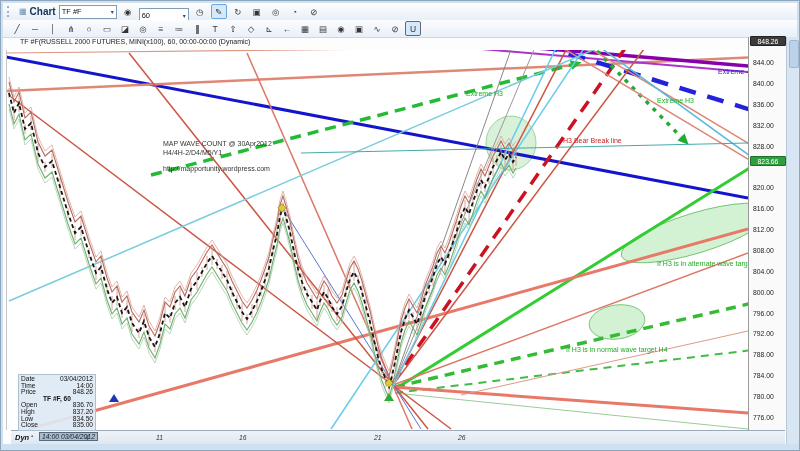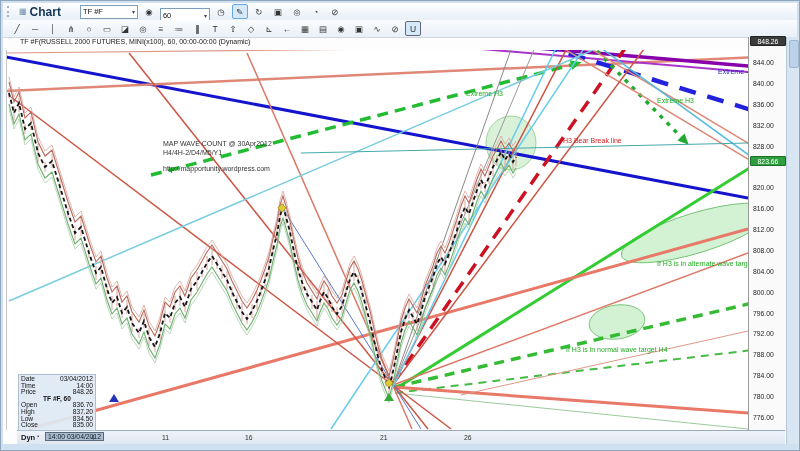--- a/index.html
+++ b/index.html
@@ -6,21 +6,21 @@
     font-family:"Liberation Sans",sans-serif;}
   .window{position:absolute;left:0;top:0;width:798px;height:449px;background:#fdfdfd;
     border:1px solid #8ea6bc;box-shadow:inset 0 0 0 2px #cfe0f0;}
   
   .tb1{position:absolute;left:2px;top:2px;right:2px;height:17px;background:linear-gradient(#fefefe,#e8eff8);
     border-bottom:1px solid #d4dde8;display:flex;align-items:center;gap:3px;padding-left:4px;font-size:8px;}
   .tb2{position:absolute;left:2px;top:19px;right:2px;height:17px;background:linear-gradient(#fbfcfe,#e9f0f8);
     border-bottom:1px solid #cdd8e4;display:flex;align-items:center;gap:2px;padding-left:6px;}
   .grip{width:5px;height:11px;border-left:2px dotted #9fb2c6;margin-right:2px;}
   .winicon{font-size:8px;color:#6688aa;}
-  .tabl{color:#113355;font-weight:bold;font-size:12px;margin-right:16px;}
+  .tabl{color:#113355;font-weight:bold;font-size:10px;margin-right:0;}
   .combo{display:inline-flex;align-items:center;justify-content:space-between;background:#fff;
     border:1px solid #7f9db9;height:12px;font-size:7.5px;padding:0 2px;color:#111;}
   .combo .arr{color:#446;font-size:6px;margin-left:4px;}
   .icbtn,.tool{display:inline-flex;align-items:center;justify-content:center;width:14px;height:13px;
     font-size:8.5px;color:#333;border:1px solid transparent;border-radius:2px;}
   .sel{border:1px solid #6aa6e0;background:#d6e9fb;}
   .boxed{border:1px solid #667;}
   
   .titlebar{position:absolute;left:5px;top:37px;right:55px;height:12px;font-size:7px;color:#222;
     padding-left:14px;white-space:nowrap;overflow:hidden;}
@@ -31,22 +31,22 @@
     border-left:1px solid #9a9a9a;font-size:6.8px;color:#222;}
   .axlab{position:absolute;left:4px;white-space:nowrap;}
   .tag{position:absolute;left:1px;width:34px;text-align:center;color:#fff;font-size:6.8px;
     border-radius:1px;padding:0.5px 0;}
   .tag.dark{background:#3b3b3b;border:1px solid #222;}
   .tag.green{background:#2e9e3e;border:1px solid #1c7028;}
   .scroll{position:absolute;left:785px;top:36px;width:12px;height:407px;background:#d8e6f3;
     border-left:1px solid #b6c8da;}
   .scroll .thumb{position:absolute;left:2px;top:3px;width:8px;height:26px;background:#bcd2e8;border:1px solid #9fb8d0;border-radius:2px;}
   
-  .status{position:absolute;left:16px;top:429px;right:14px;height:14px;background:linear-gradient(#eef3f9,#dde6f0);
-    border-top:1px solid #9aa8b8;font-size:7px;color:#222;}
+  .status{position:absolute;left:10px;top:429px;right:14px;height:14px;background:linear-gradient(#eef3f9,#dde6f0);
+    border-top:1px solid #9aa8b8;font-size:7px;color:#222;font-style:italic;}
   .dyn{position:absolute;left:4px;top:2px;font-weight:bold;font-size:7.5px;color:#111;}
   .lock{position:absolute;left:20px;top:2px;font-size:6px;color:#557;}
   .ttag{position:absolute;left:28px;top:1px;background:#a9bccd;border:1px solid #5a6a7a;color:#102030;
     padding:0 2px;font-size:6.8px;}
   .xlab{position:absolute;top:2.5px;font-size:6.8px;color:#333;}
   .bottomedge{position:absolute;left:2px;top:443px;right:2px;height:6px;background:#cfe0f0;}
   
   .datapanel{position:absolute;left:17px;top:373px;width:72px;background:rgba(222,233,244,0.92);
     border:1px solid #aebfd0;font-size:6.6px;color:#111;padding:1px 2px;}
   .dprow{display:flex;justify-content:space-between;line-height:6.6px;}

